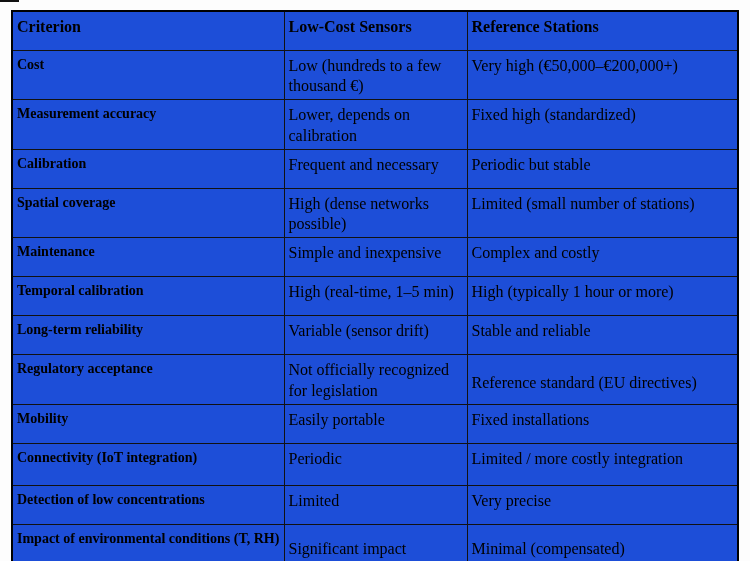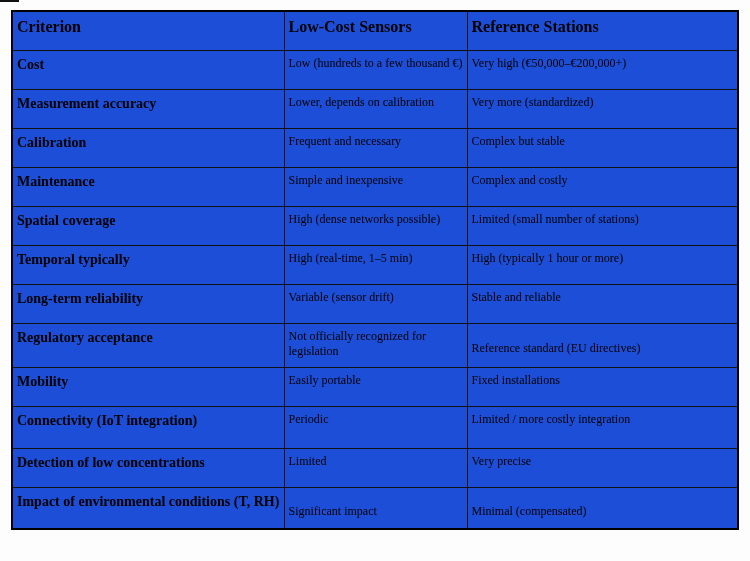--- a/index.html
+++ b/index.html
@@ -45,21 +45,21 @@
     font-size: 16px;
     font-weight: bold;
     line-height: 1.2;
   }
   td.crit {
     font-size: 14px;
     font-weight: bold;
     line-height: 1.25;
   }
   td.val {
-    font-size: 12px;
+    font-size: 16px;
     line-height: 1.3;
   }
   td.vmid {
     vertical-align: middle;
     padding-top: 10px;
   }
   tr.h39 { height: 39px; }
   tr.h42 { height: 42px; }
   tr.h44 { height: 44px; }
   tr.h58 { height: 42px; }
@@ -87,39 +87,39 @@
   </thead>
   <tbody>
     <tr class="h39">
       <td class="crit">Cost</td>
       <td class="val">Low (hundreds to a few thousand €)</td>
       <td class="val">Very high (€50,000–€200,000+)</td>
     </tr>
     <tr class="h39">
       <td class="crit">Measurement accuracy</td>
       <td class="val">Lower, depends on calibration</td>
-      <td class="val">Very more (standardized)</td>
+      <td class="val">Fixed high (standardized)</td>
     </tr>
     <tr class="h39">
       <td class="crit">Calibration</td>
       <td class="val">Frequent and necessary</td>
-      <td class="val">Complex but stable</td>
+      <td class="val">Periodic but stable</td>
+    </tr>
+    <tr class="h39">
+      <td class="crit">Spatial coverage</td>
+      <td class="val">High (dense networks possible)</td>
+      <td class="val">Limited (small number of stations)</td>
     </tr>
     <tr class="h39">
       <td class="crit">Maintenance</td>
       <td class="val">Simple and inexpensive</td>
       <td class="val">Complex and costly</td>
     </tr>
     <tr class="h39">
-      <td class="crit">Spatial coverage</td>
-      <td class="val">High (dense networks possible)</td>
-      <td class="val">Limited (small number of stations)</td>
-    </tr>
-    <tr class="h39">
-      <td class="crit">Temporal typically</td>
+      <td class="crit">Temporal calibration</td>
       <td class="val">High (real-time, 1–5 min)</td>
       <td class="val">High (typically 1 hour or more)</td>
     </tr>
     <tr class="h39">
       <td class="crit">Long-term reliability</td>
       <td class="val">Variable (sensor drift)</td>
       <td class="val">Stable and reliable</td>
     </tr>
     <tr class="h44">
       <td class="crit">Regulatory acceptance</td>

